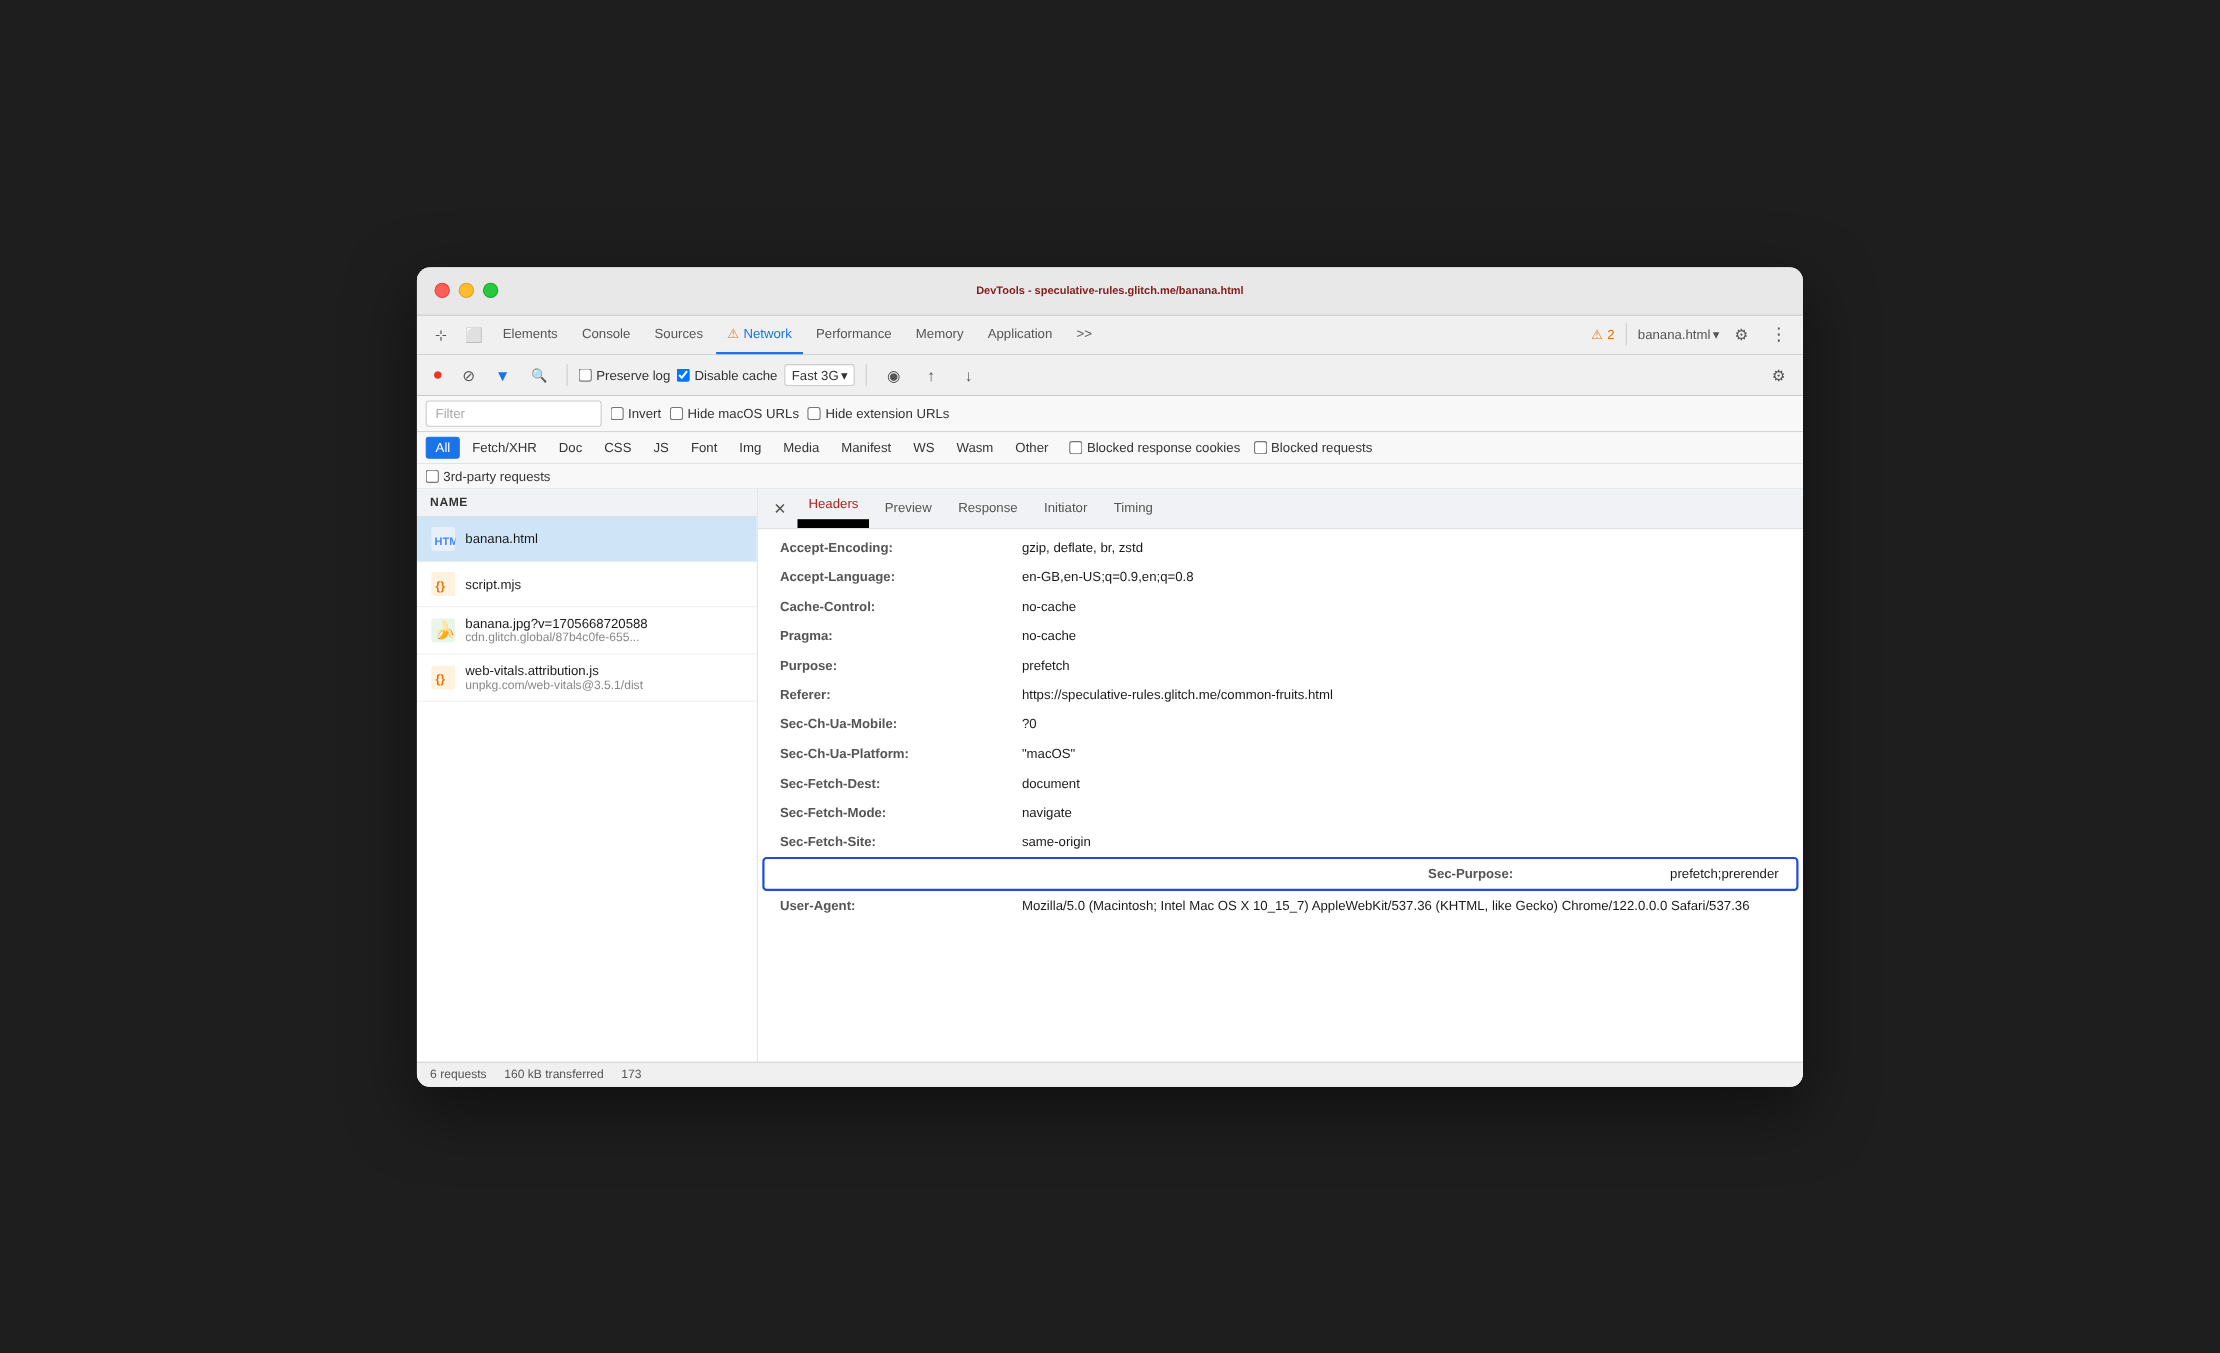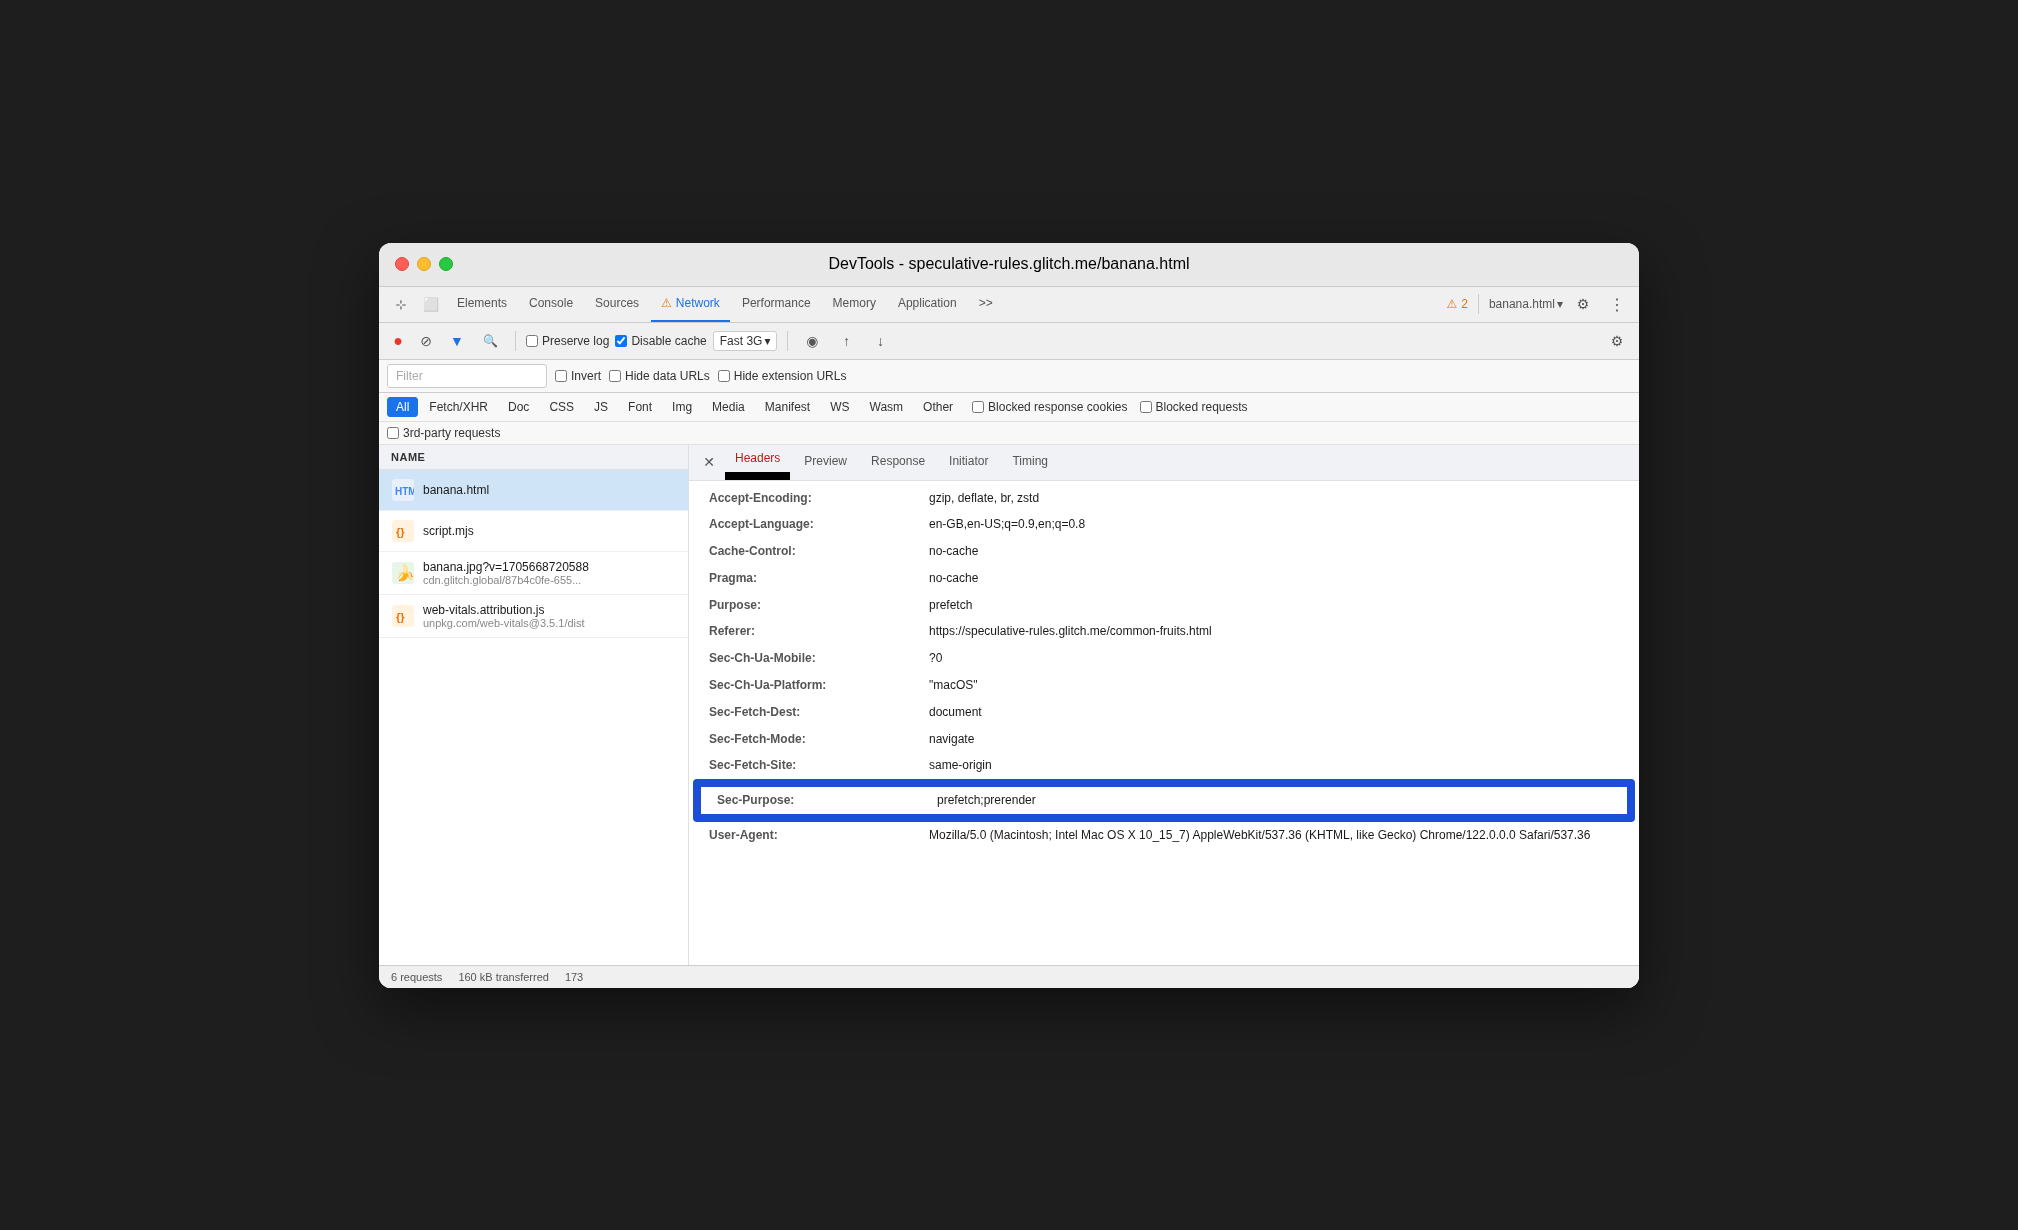--- a/index.html
+++ b/index.html
@@ -36,23 +36,23 @@
     .traffic-light {
       width: 14px;
       height: 14px;
       border-radius: 50%;
       cursor: pointer;
     }
     .tl-red { background: #ff5f57; border: 1px solid #e0443e; }
     .tl-yellow { background: #ffbd2e; border: 1px solid #dea123; }
     .tl-green { background: #28c940; border: 1px solid #1aab29; }
     .titlebar-title {
-      font-size: 16px;
-      font-weight: 400;
-      color: #000000;
+      font-size: 10px;
+      font-weight: 700;
+      color: #7f1d1d;
     }
     .devtools-content {
       background: #fff;
     }
     
     .top-toolbar {
       background: #f0f0f0;
       border-bottom: 1px solid #ccc;
       display: flex;
       align-items: center;
@@ -338,23 +338,24 @@
     }
     .header-row {
       display: flex;
       padding: 5px 16px;
       font-size: 12px;
       line-height: 1.4;
       border-radius: 2px;
       margin: 0 4px;
     }
     .header-row.highlighted {
-      border: 8px solid #1d4ed8;
+      border: 2px solid #1d4ed8;
       border-radius: 4px;
       background: #fff;
+      justify-content: flex-end;
     }
     .header-name {
       color: #555;
       min-width: 220px;
       flex-shrink: 0;
       font-weight: bold;
     }
     .header-value {
       color: #1a1a1a;
       word-break: break-all;
@@ -489,21 +490,21 @@
     </div>
 
     <div class="filter-toolbar">
       <input class="filter-input" type="text" placeholder="Filter" style="">
       <label class="checkbox-label">
         <input type="checkbox" class="checkbox-input" style="">
         <span>Invert</span>
       </label>
       <label class="checkbox-label">
         <input type="checkbox" class="checkbox-input" style="">
-        <span>Hide data URLs</span>
+        <span>Hide macOS URLs</span>
       </label>
       <label class="checkbox-label">
         <input type="checkbox" class="checkbox-input" style="">
         <span>Hide extension URLs</span>
       </label>
     </div>
 
     <div class="filter-tabs">
       <button class="filter-tab active">
         <span>All</span>

